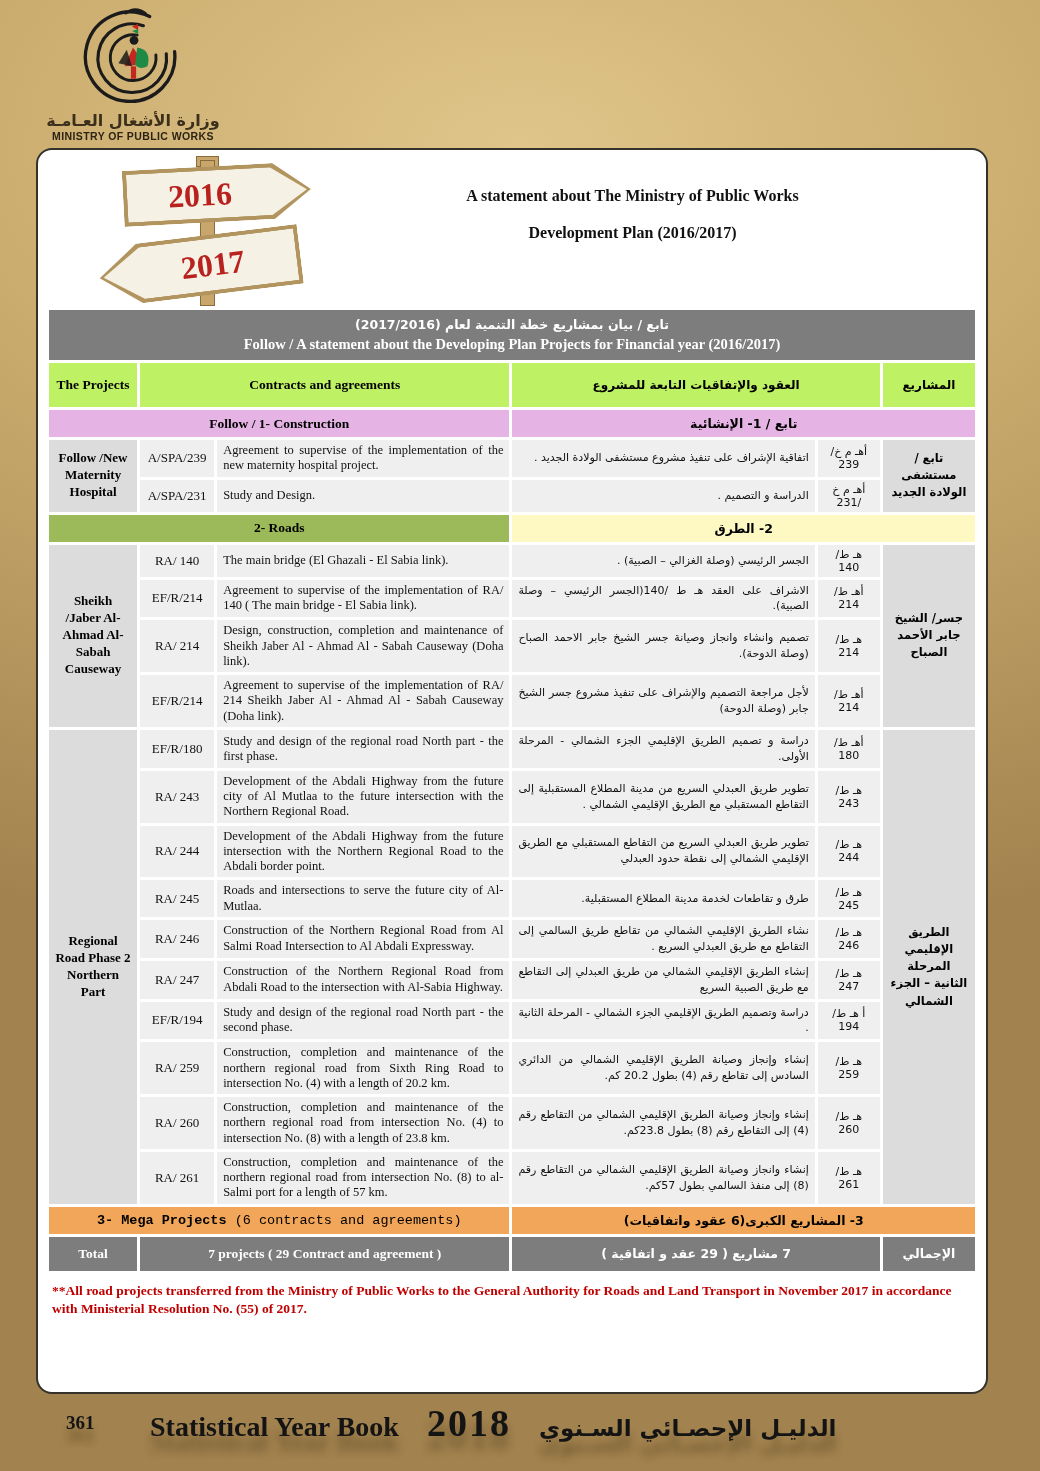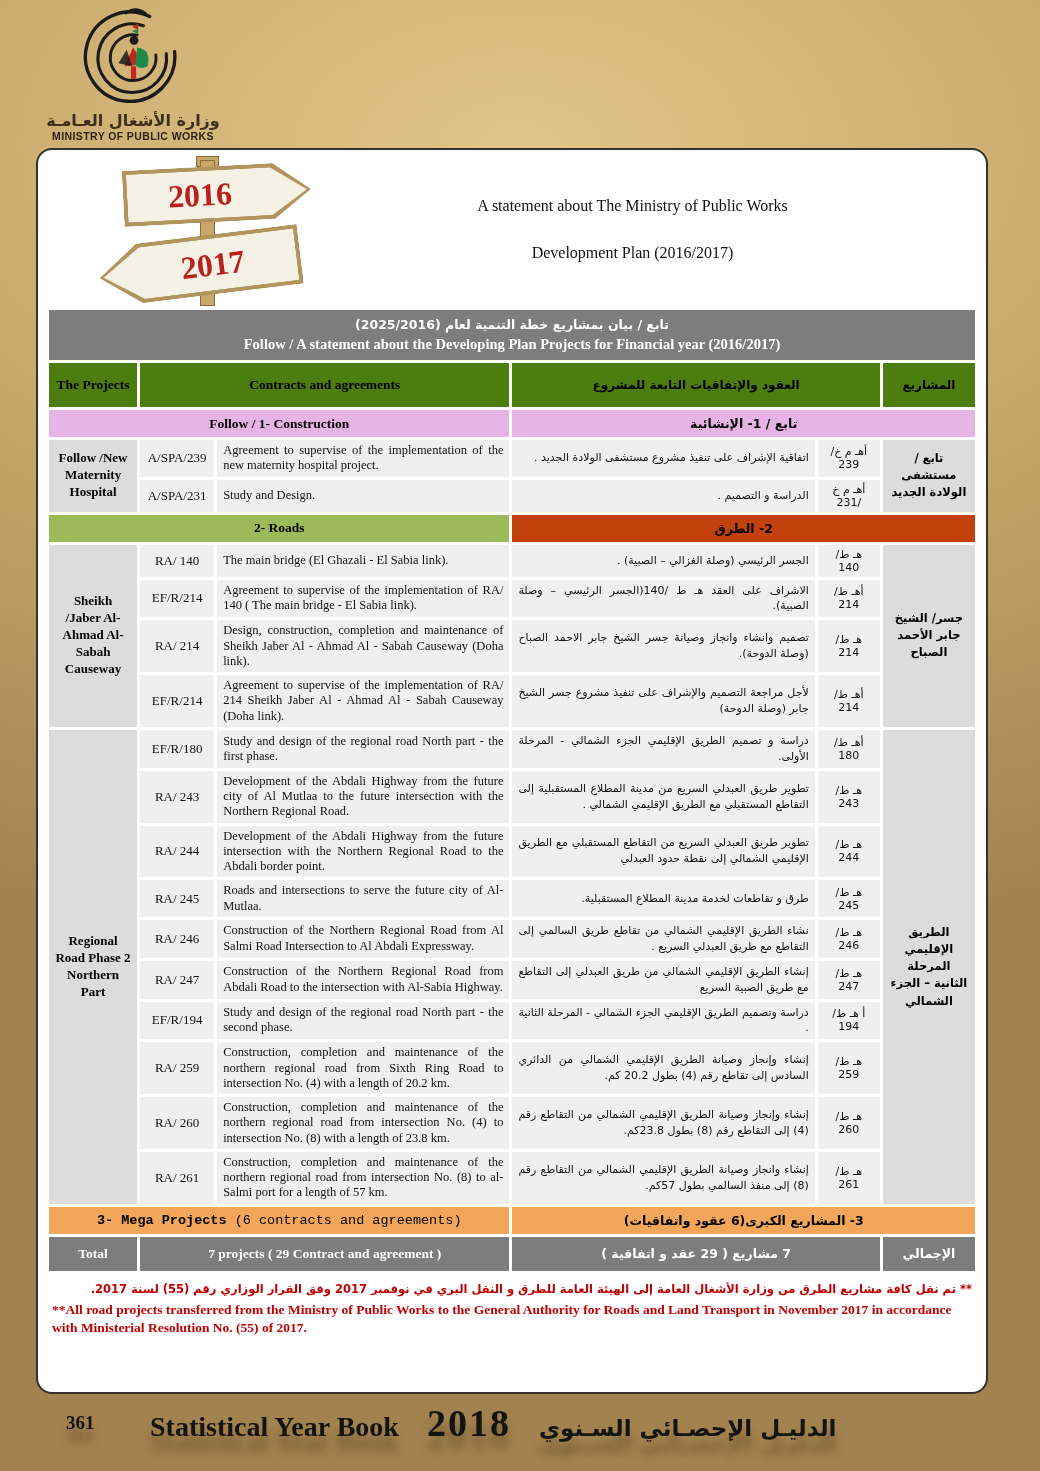--- a/index.html
+++ b/index.html
@@ -38,31 +38,31 @@
   .sign-left,  .sign-left-i  { clip-path:polygon(20% 0%, 100% 0%, 100% 100%, 20% 100%, 0% 50%); }
   .sign-2016 { left:30px; top:10px; width:188px; height:56px; transform:rotate(-3deg); }
   .sign-2017 { left:6px;  top:80px; width:202px; height:60px; transform:rotate(-7deg); }
   .sign-text { width:100%; text-align:center; font-family:"Liberation Serif", serif; font-weight:bold; font-size:32px; color:#b9211f; }
   .sign-2016 .sign-text { padding-right:34px; }
   .sign-2017 .sign-text { padding-left:26px; }
 
   
   .statement { position:absolute; left:255px; top:18px; right:14px; text-align:center; }
   .stmt-ar { direction:rtl; font-family:"DejaVu Sans", sans-serif; font-weight:bold; font-size:15px; color:#111; }
-  .stmt-en { font-family:"Liberation Serif", serif; font-weight:normal; font-size:16px; color:#111; margin-top:29px; }
+  .stmt-en { font-family:"Liberation Serif", serif; font-weight:bold; font-size:16px; color:#111; margin-top:19px; }
 
   
   .tablewrap { margin-top:157px; }
   table.projects { width:100%; border-collapse:separate; border-spacing:3px; table-layout:fixed; }
   col.c1{width:88px;} col.c2{width:74px;} col.c3{width:292px;} col.c4{width:302px;} col.c5{width:62px;} col.c6{width:92px;}
   td { vertical-align:middle; padding:3px 6px; }
   td.band-title { background:#7d7d7d; color:#fff; text-align:center; padding:7px 4px; }
   .band-title .ar { direction:rtl; font-family:"DejaVu Sans", sans-serif; font-weight:bold; font-size:12.5px; }
   .band-title .en { font-family:"Liberation Serif", serif; font-weight:bold; font-size:14.5px; margin-top:4px; }
-  td.colhead { background:#4d7c0f; text-align:center; font-weight:bold; height:44px; }
+  td.colhead { background:#bef264; text-align:center; font-weight:bold; height:44px; }
   td.colhead.en { font-family:"Liberation Serif", serif; font-size:13.5px; }
   td.colhead.ar { direction:rtl; font-family:"DejaVu Sans", sans-serif; font-size:12px; }
   td.section { text-align:center; height:27px; font-weight:bold; }
   td.section.en { font-family:"Liberation Serif", serif; font-size:13.5px; }
   td.section.en .rest { font-weight:normal; }
   td.section.ar { direction:rtl; font-family:"DejaVu Sans", sans-serif; font-size:12.5px; }
   td.cell { background:#efefef; }
   td.code { text-align:center; font-family:"Liberation Serif", serif; font-size:13px; color:#111; }
   td.desc-en { font-family:"Liberation Serif", serif; font-size:12.5px; line-height:1.22; text-align:justify; text-align-last:left; color:#111; }
   td.desc-ar { direction:rtl; font-family:"DejaVu Sans", sans-serif; font-size:11px; line-height:1.45; text-align:justify; text-align-last:right; color:#111; }
@@ -142,21 +142,21 @@
           <col class="c1">
             <col class="c2">
             <col class="c3">
             <col class="c4">
             <col class="c5">
             <col class="c6">
         </colgroup>
         <tbody id="table-body">
             <tr>
               <td class="band-title" colspan="6">
-                <div class="ar">تابع / بيان بمشاريع خطة التنمية لعام (2025/2016)</div>
+                <div class="ar">تابع / بيان بمشاريع خطة التنمية لعام (2017/2016)</div>
                 <div class="en">Follow / A statement about the Developing Plan Projects for Financial year (2016/2017)</div>
               </td>
             </tr>
             <tr>
               <td class="colhead en">The Projects</td>
               <td class="colhead en" colspan="2">Contracts and agreements</td>
               <td class="colhead ar" colspan="2">العقود والإتفاقيات التابعة للمشروع</td>
               <td class="colhead ar">المشاريع</td>
             </tr>
             <tr>
@@ -172,21 +172,21 @@
               <td class="proj-ar" rowspan="2">تابع / مستشفى الولادة الجديد</td>
             </tr>
             <tr>
               <td class="cell code">A/SPA/231</td>
               <td class="cell desc-en">Study and Design.</td>
               <td class="cell desc-ar">الدراسة و التصميم .</td>
               <td class="cell code-ar">أهـ م خ /231</td>
             </tr>
             <tr>
               <td class="section en" colspan="3" style="background: rgb(156, 186, 89);"><span>2- Roads</span></td>
-              <td class="section ar" colspan="3" style="background: #c2410c;">2- الطرق</td>
+              <td class="section ar" colspan="3" style="background: #fef9c3;">2- الطرق</td>
             </tr>
             <tr>
               <td class="proj-en" rowspan="4">Sheikh /Jaber Al-Ahmad Al-Sabah Causeway</td>
               <td class="cell code">RA/ 140</td>
               <td class="cell desc-en">The main bridge (El Ghazali - El Sabia link).</td>
               <td class="cell desc-ar">الجسر الرئيسي (وصلة الغزالي – الصبية) .</td>
               <td class="cell code-ar">هـ ط/ 140</td>
               <td class="proj-ar" rowspan="4">جسر/ الشيخ جابر الأحمد الصباح</td>
             </tr>
             <tr>
@@ -277,21 +277,20 @@
               <td class="total en">Total</td>
               <td class="total en" colspan="2">7 projects ( 29 Contract and agreement )</td>
               <td class="total ar" colspan="2">7 مشاريع ( 29 عقد و اتفاقية )</td>
               <td class="total ar">الإجمالي</td>
             </tr>
           </tbody>
       </table>
     </div>
 
     <div class="footnote">
-      <div class="fn-ar">** تم نقل كافة مشاريع الطرق من وزارة الأشغال العامة إلى الهيئة العامة للطرق و النقل البري في نوفمبر 2017 وفق القرار الوزاري رقم (55) لسنة 2017.</div>
       <div class="fn-en">**All road projects transferred from the Ministry of Public Works to the General Authority for Roads and Land Transport in November 2017 in accordance with Ministerial Resolution No. (55) of  2017.</div>
     </div>
   </div>
 
   <div class="footer">
     <div class="page-num">361</div>
     <div class="book-line">
       <span class="book-en">Statistical Year Book</span>
       <span class="book-year">2018</span>
       <span class="book-ar">الدليـل الإحصـائي السـنوي</span>

